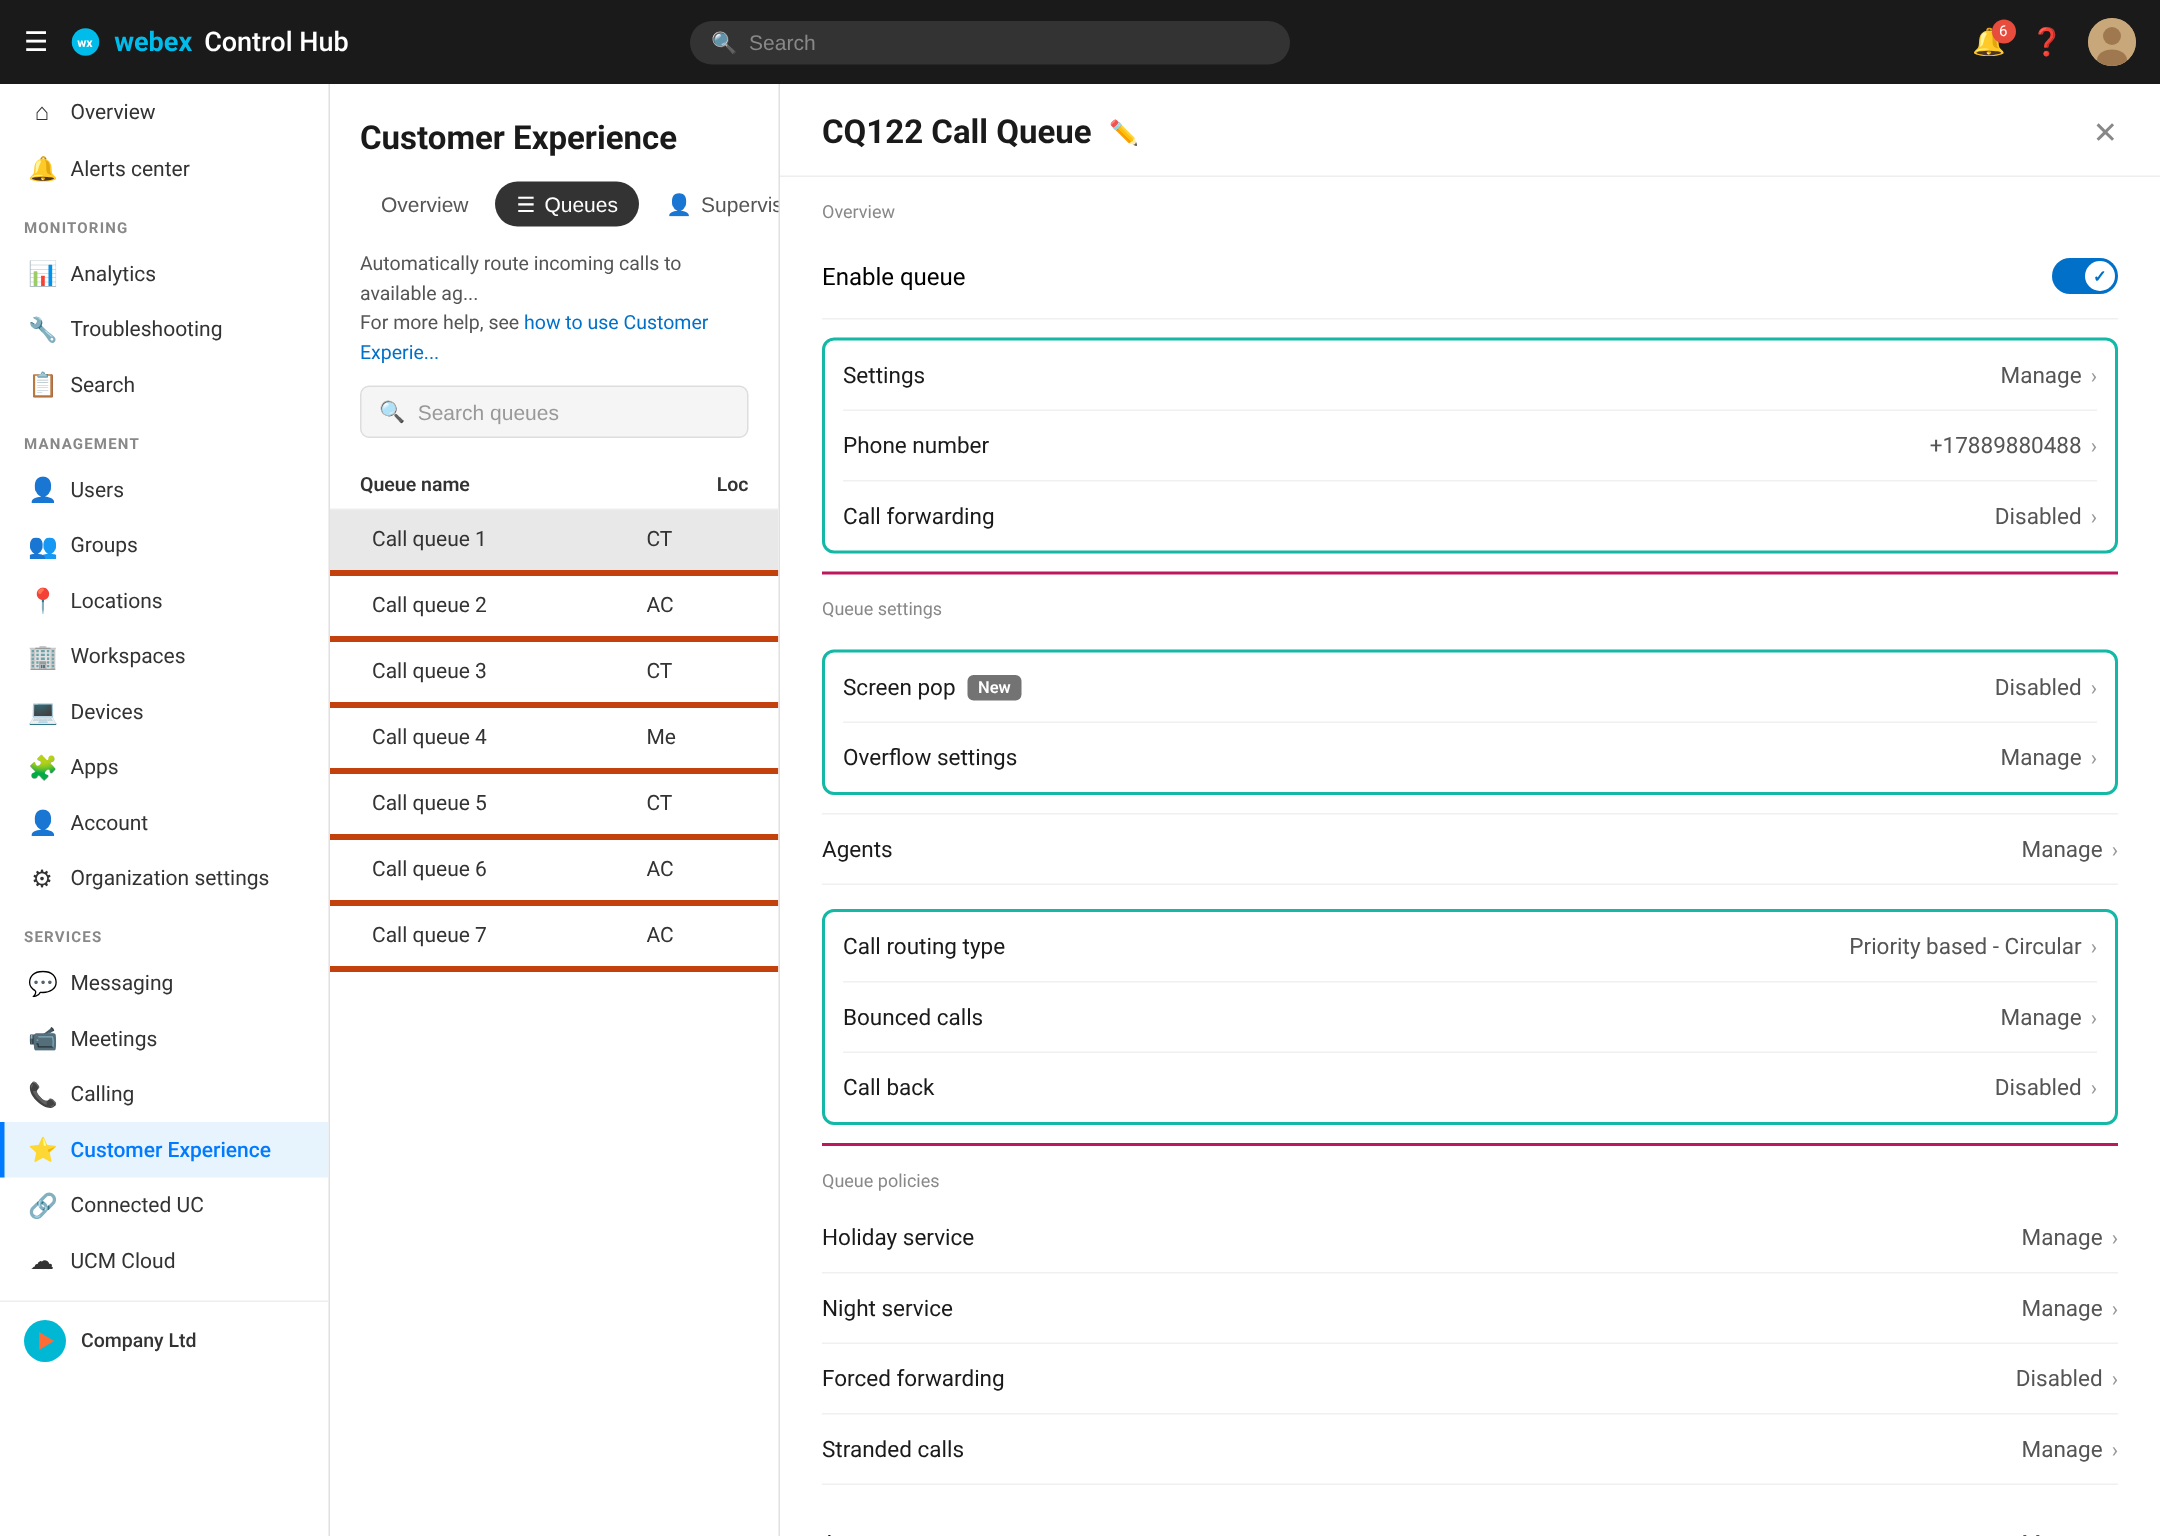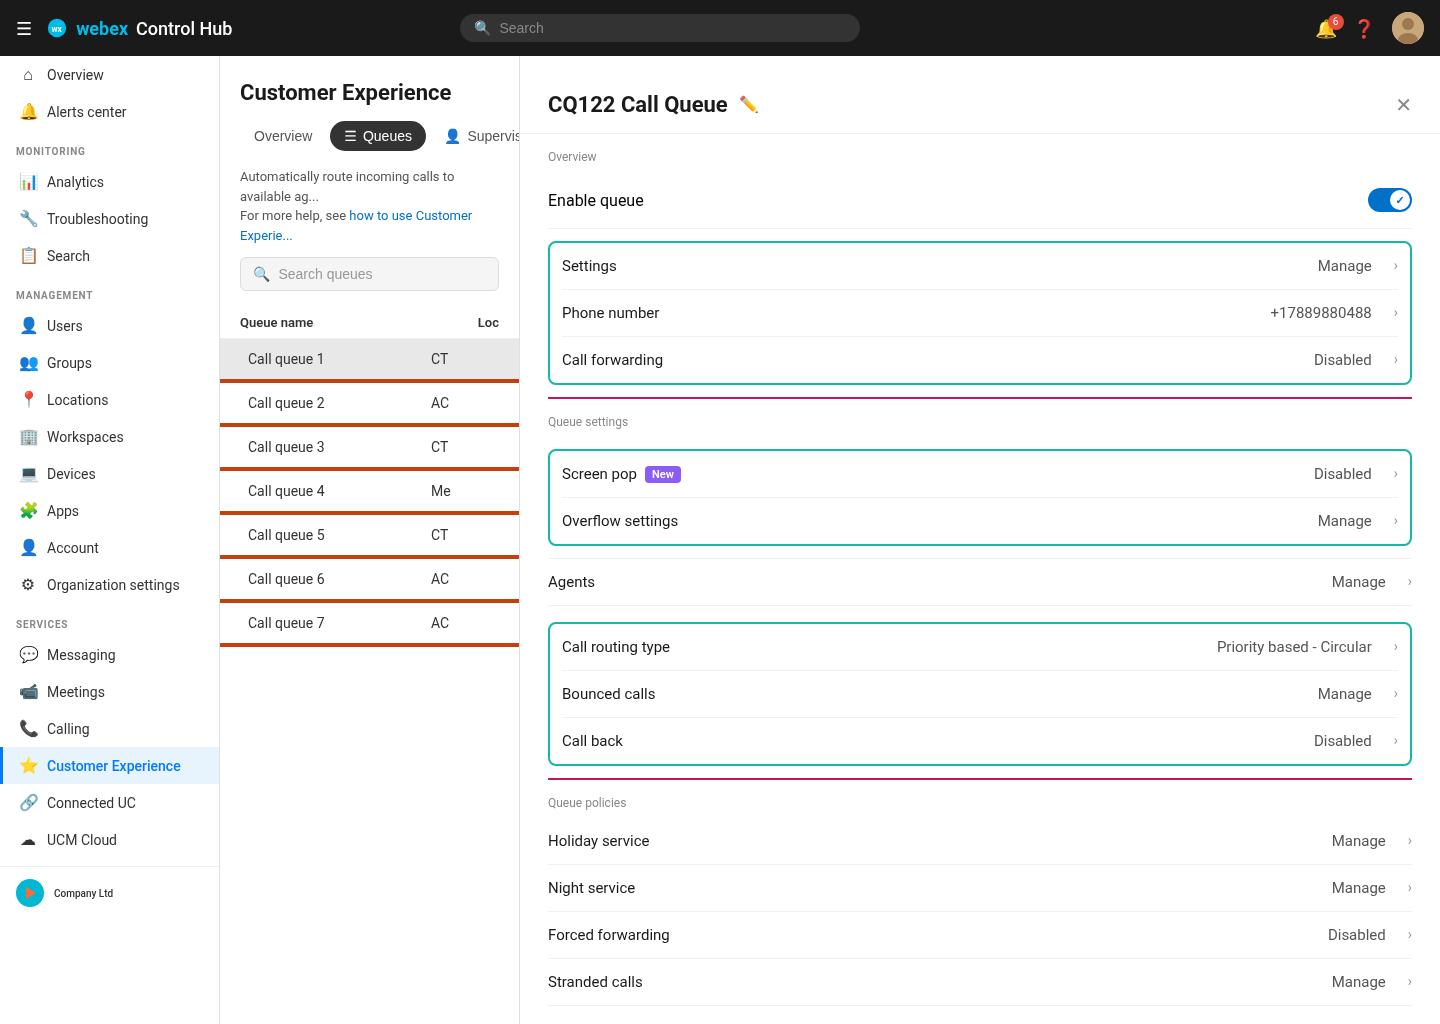--- a/index.html
+++ b/index.html
@@ -63,47 +63,47 @@
     .queue-table { flex: 1; overflow-y: auto; }
     .queue-table-header { display: flex; padding: 8px 20px; border-bottom: 1px solid #eee; }
     .queue-table-header-cell { font-size: 13px; font-weight: 600; color: #333; flex: 1; }
     .queue-row { display: flex; align-items: center; padding: 12px 28px; border-bottom: 4px solid #c2410c; cursor: pointer; }
     .queue-row.selected { background: #e8e8e8; }
     .queue-row-name { font-size: 14px; color: #333; flex: 1; }
     .queue-row-loc { font-size: 14px; color: #333; width: 60px; }
 
     
     .right-panel { flex: 1; background: #fff; overflow-y: auto; display: flex; flex-direction: column; }
-    .right-panel-header { display: flex; align-items: flex-end; justify-content: space-between; padding: 36px 28px 16px; border-bottom: 1px solid #eee; }
+    .right-panel-header { display: flex; align-items: flex-start; justify-content: space-between; padding: 20px 28px 16px; border-bottom: 1px solid #eee; }
     .right-panel-title { font-size: 22px; font-weight: 700; color: #1a1a1a; display: flex; align-items: center; gap: 12px; }
     .edit-icon { cursor: pointer; color: #888; font-size: 16px; }
     .close-icon { cursor: pointer; color: #888; font-size: 20px; }
     .right-panel-content { padding: 0 28px; }
 
     .section-label { font-size: 12px; color: #888; padding: 16px 0 8px; border-top: 2px solid #be185d; }
     .section-label:first-child { border-top: none; }
 
     .detail-row {
       display: flex; align-items: center; justify-content: space-between;
       padding: 14px 0; border-bottom: 1px solid #f0f0f0; cursor: pointer;
     }
     .detail-row-label { font-size: 15px; color: #1a1a1a; display: flex; align-items: center; gap: 8px; }
-    .detail-row-value { font-size: 15px; color: #555; display: flex; align-items: flex-start; gap: 22px; }
+    .detail-row-value { font-size: 15px; color: #555; display: flex; align-items: flex-end; gap: 6px; }
     .chevron { color: #999; font-size: 14px; }
 
     .enable-queue-row { display: flex; align-items: center; justify-content: space-between; padding: 16px 0; border-bottom: 1px solid #f0f0f0; }
     .toggle { width: 44px; height: 24px; background: #0070c9; border-radius: 12px; position: relative; cursor: pointer; }
     .toggle-knob { width: 20px; height: 20px; background: #fff; border-radius: 50%; position: absolute; top: 2px; right: 2px; display: flex; align-items: center; justify-content: center; }
     .toggle-check { color: #0070c9; font-size: 11px; font-weight: 700; }
 
     
     .outlined-section { border: 2px solid #14b8a6; border-radius: 8px; margin: 12px 0; padding: 0 12px; }
     .outlined-section .detail-row:last-child { border-bottom: none; }
 
-    .new-badge { background: #8b5cf6; color: #fff; font-size: 11px; padding: 2px 7px; border-radius: 4px; font-weight: 600; }
+    .new-badge { background: #737373; color: #fff; font-size: 11px; padding: 2px 7px; border-radius: 4px; font-weight: 600; }
 
     
     .webex-icon { width: 22px; height: 22px; }
   </style>
 </head>
 <body>
 
 <div class="topnav">
   <span class="topnav-hamburger">☰</span>
   <div class="topnav-logo">
@@ -219,21 +219,21 @@
   <div class="sidebar-item">
     <span class="sidebar-item-icon">☁</span>
     <span>UCM Cloud</span>
   </div>
 
   <div class="sidebar-footer">
     <svg width="28" height="28" viewBox="0 0 28 28">
       <circle cx="14" cy="14" r="14" fill="#00b8d4"></circle>
       <polygon points="10,8 10,20 20,14" fill="#ff6b35"></polygon>
     </svg>
-    <span style="font-size:10px; color:#333; font-weight:500;">Company Ltd</span>
+    <span style="font-size:13px; color:#333; font-weight:500;">Company Ltd</span>
   </div>
 </div>
 
 <div class="main-area">
 
   <div class="left-panel">
     <div class="left-panel-header">
       <div class="left-panel-title">Customer Experience</div>
       <div class="tabs">
         <button class="tab">Overview</button>

